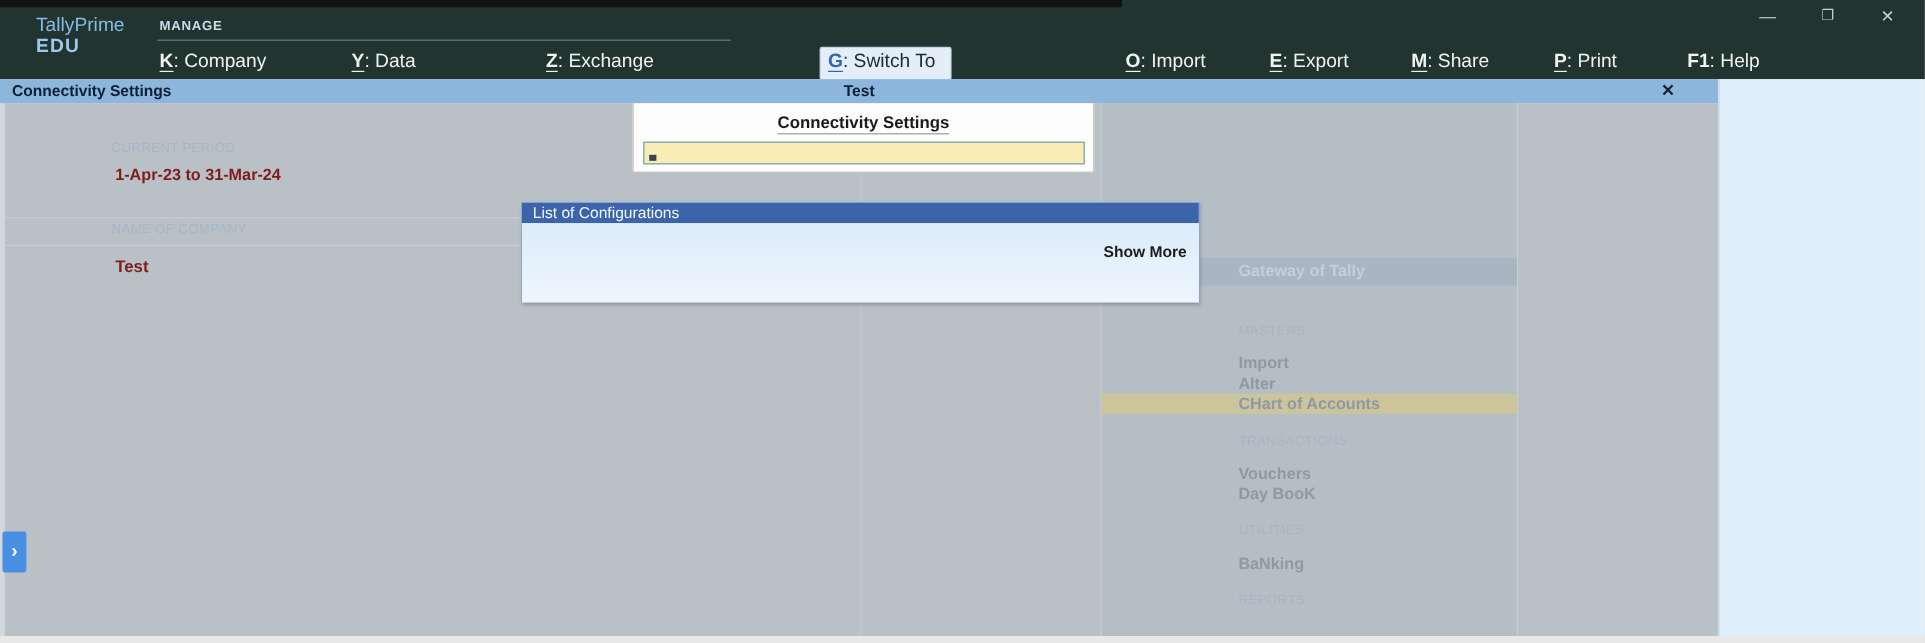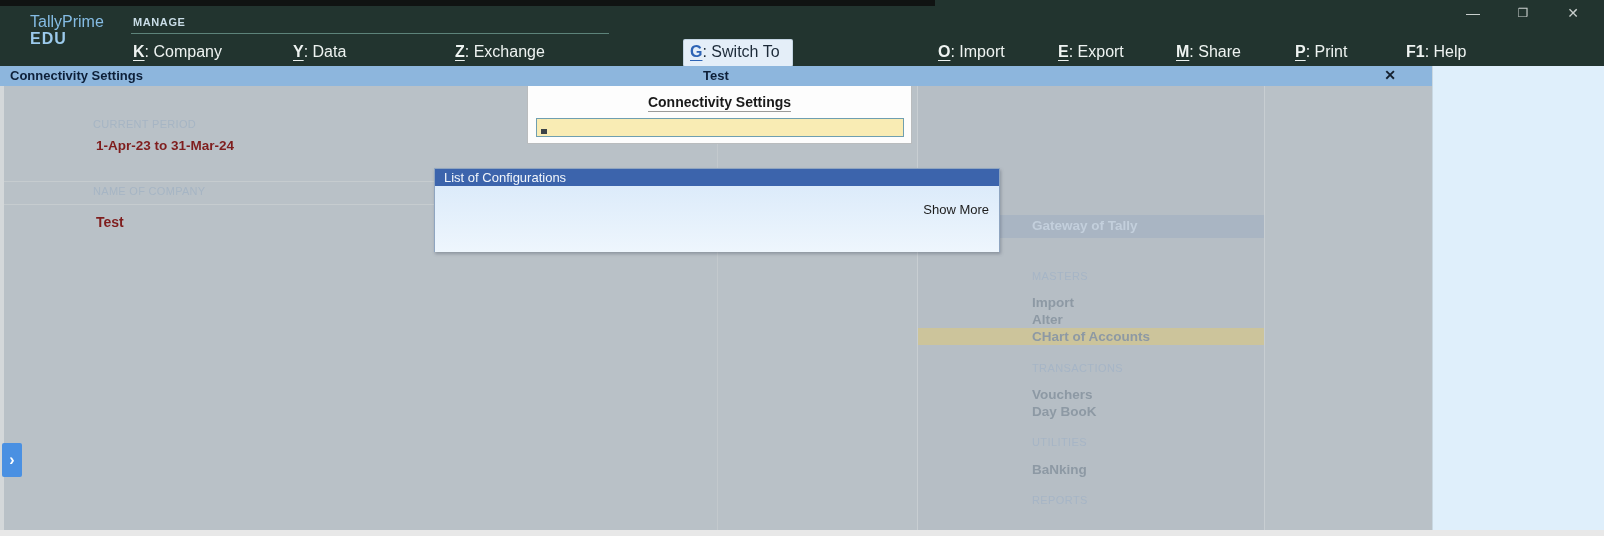--- a/index.html
+++ b/index.html
@@ -94,21 +94,21 @@
   
   .popup {
     position:absolute; left:434px; top:144px; width:566px; height:84px;
     border:1px solid #8fa5c0; background:#e9f3fc; box-shadow:1px 2px 3px rgba(60,70,90,0.35);margin-top:24px;
   }
   .popup-header {
     height:17px; background:#3c64ac; color:#f2f6fb; font-size:13px;
     padding:1px 0 0 9px;
   }
   .popup-body { position:relative; height:66px; background:linear-gradient(#dcebfa, #eef6fd); }
-  .show-more-row { position:absolute; right:10px; top:16px; font-size:13px; font-weight:normal; color:#1c1c1c; cursor:default; }
+  .show-more-row { position:absolute; right:10px; top:16px; font-size:13px; font-weight:bold; color:#1c1c1c; cursor:default; }
   .config-row {
     position:absolute; left:0; top:34px; width:100%; height:17px;
     background:#f0b73e; color:#20242a; font-size:13px;
   }
   .config-row .cfg-label { position:absolute; left:20px; top:1px; }
   .config-row .cfg-value { position:absolute; left:330px; top:1px; font-style:italic; font-weight:bold; }
   
   .nav-arrow {
     position:absolute; left:2px; top:443px; width:20px; height:34px;
     background:#4a90e2; border-radius:2px; color:#ffffff; font-size:16px; font-weight:bold;

